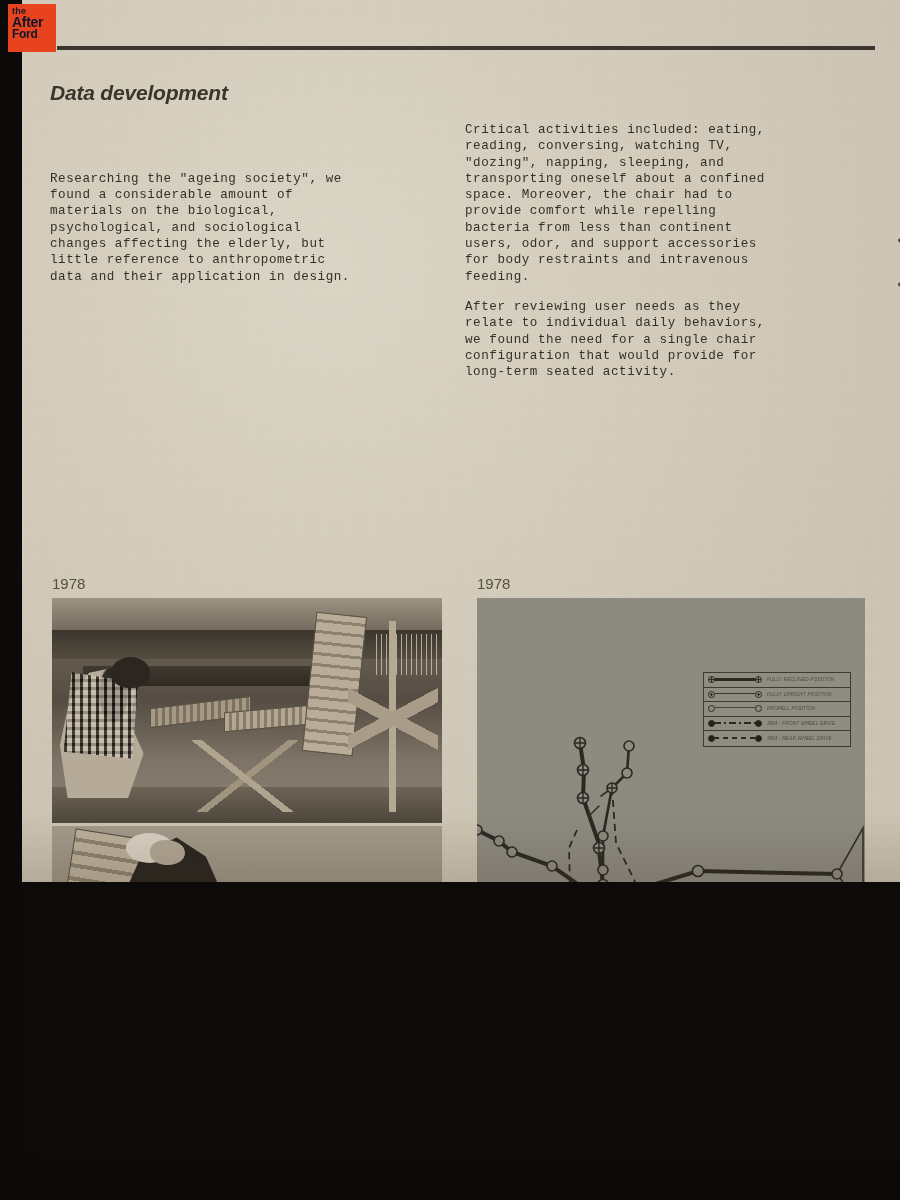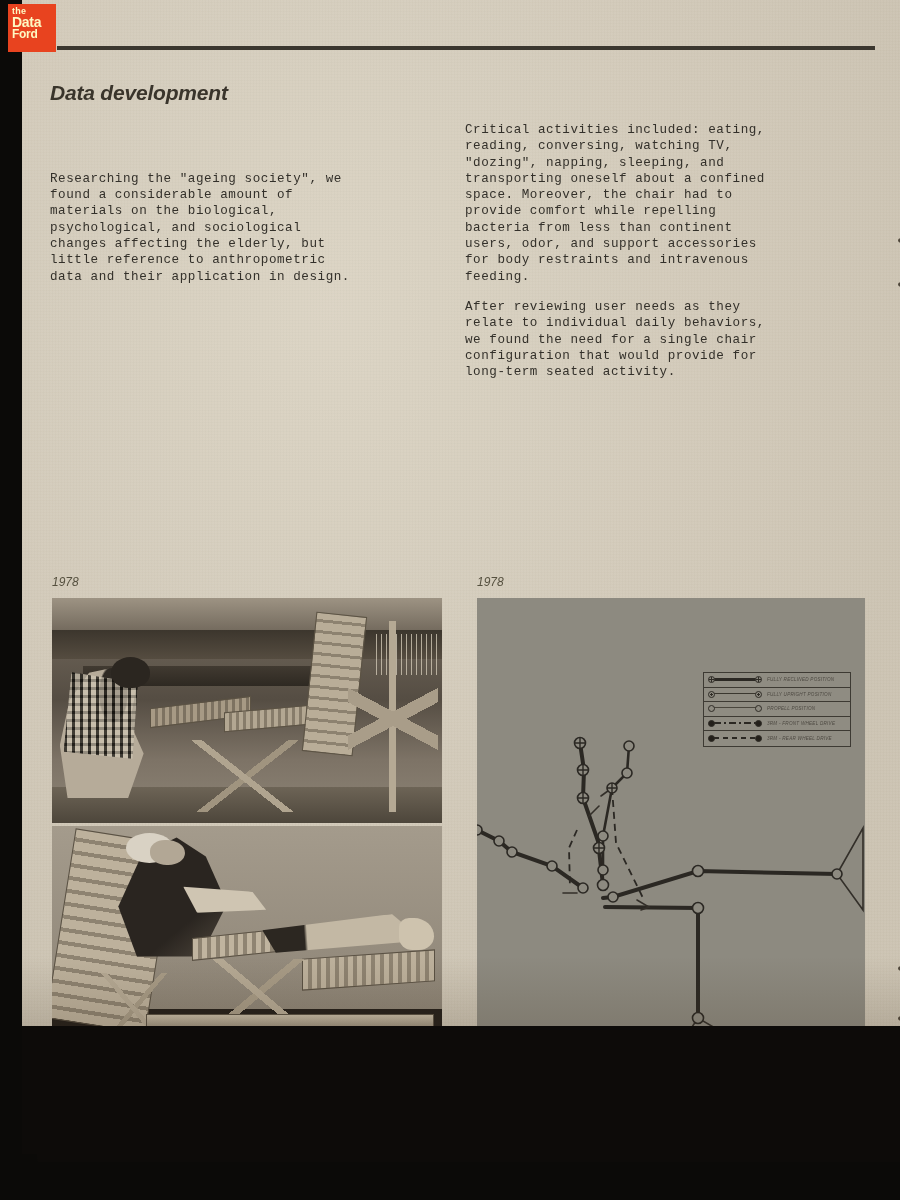--- a/index.html
+++ b/index.html
@@ -12,21 +12,21 @@
     overflow: hidden;
     position: relative;
   }
 
   
   .page {
     position: absolute;
     left: 22px;
     top: 0;
     width: 878px;
-    height: 1026px;
+    height: 882px;
     background: #d8cfbd;
     overflow: hidden;
   }
   .page-grain {
     position: absolute;
     inset: 0;
     background:
       repeating-linear-gradient(90deg, rgba(0,0,0,0.012) 0 1px, rgba(255,255,255,0.010) 1px 3px),
       repeating-linear-gradient(0deg, rgba(0,0,0,0.010) 0 1px, rgba(255,255,255,0.008) 1px 3px),
       radial-gradient(ellipse at 35% 30%, rgba(255,255,255,0.12), rgba(0,0,0,0.05) 75%);
@@ -60,21 +60,21 @@
     pointer-events: none;
   }
 
   
   .logo {
     position: absolute;
     left: 8px; top: 4px;
     width: 48px; height: 48px;
     background: #e8431f;
     z-index: 30;
-    color: #fef9c3;
+    color: #0f172a;
     padding: 3px 4px 0 4px;
     line-height: 1;
   }
   .logo .l1 { font-size: 9px; font-weight: bold; letter-spacing: .2px; }
   .logo .l2 { font-size: 14px; font-weight: bold; letter-spacing: -.3px; margin-top: -1px; }
   .logo .l3 { font-size: 12px; font-weight: bold; letter-spacing: -.3px; margin-top: -1px; }
 
   
   .top-rule {
     position: absolute;
@@ -112,22 +112,21 @@
     color: #33302a;
     letter-spacing: 0.55px;
     white-space: pre-line;
     margin-bottom: 14px;
   }
 
   
   .caption {
     position: absolute;
     font-family: "Liberation Sans", sans-serif;
-    font-style: italic;
-    font-size: 12px;
+    font-size: 15px;
     color: #55503f;
   }
   .cap-left  { left: 30px; top: 575px; }
   .cap-right { left: 455px; top: 575px; }
 
   
   .figure { position: absolute; overflow: hidden; }
   .fig-photo-1 { left: 30px;  top: 598px; width: 390px; height: 225px; }
   .fig-photo-2 { left: 30px;  top: 826px; width: 390px; height: 229px; }
   .fig-diagram { left: 455px; top: 598px; width: 388px; height: 457px; background: #8d8a80; }
@@ -570,15 +569,15 @@
   <div class="hole" style="top:1016px"></div>
 
   <div class="page-bottom-shade"></div>
 </div>
 
 <div class="page-bottom-black"></div>
 <div class="page-corner"></div>
 
 <div class="logo">
   <div class="l1">the</div>
-  <div class="l2">Data</div>
+  <div class="l2">After</div>
   <div class="l3">Ford</div>
 </div>
 
 </body></html>

